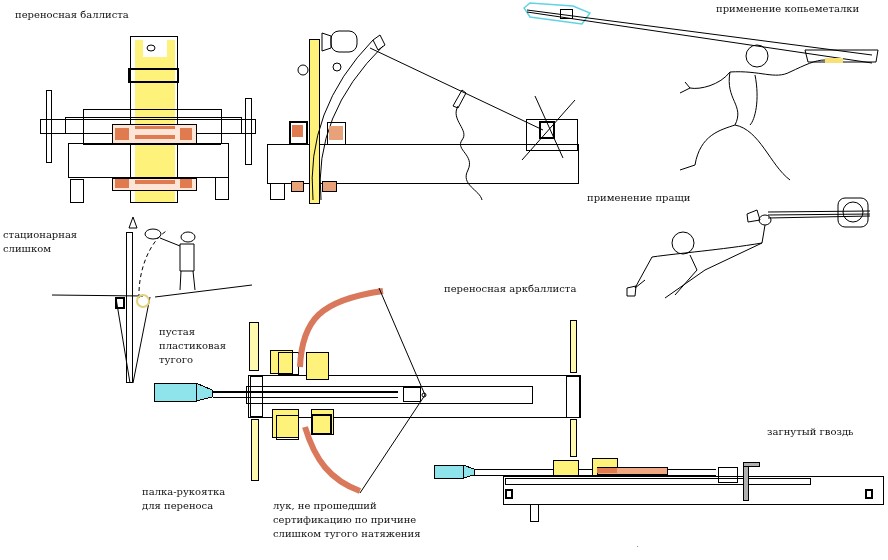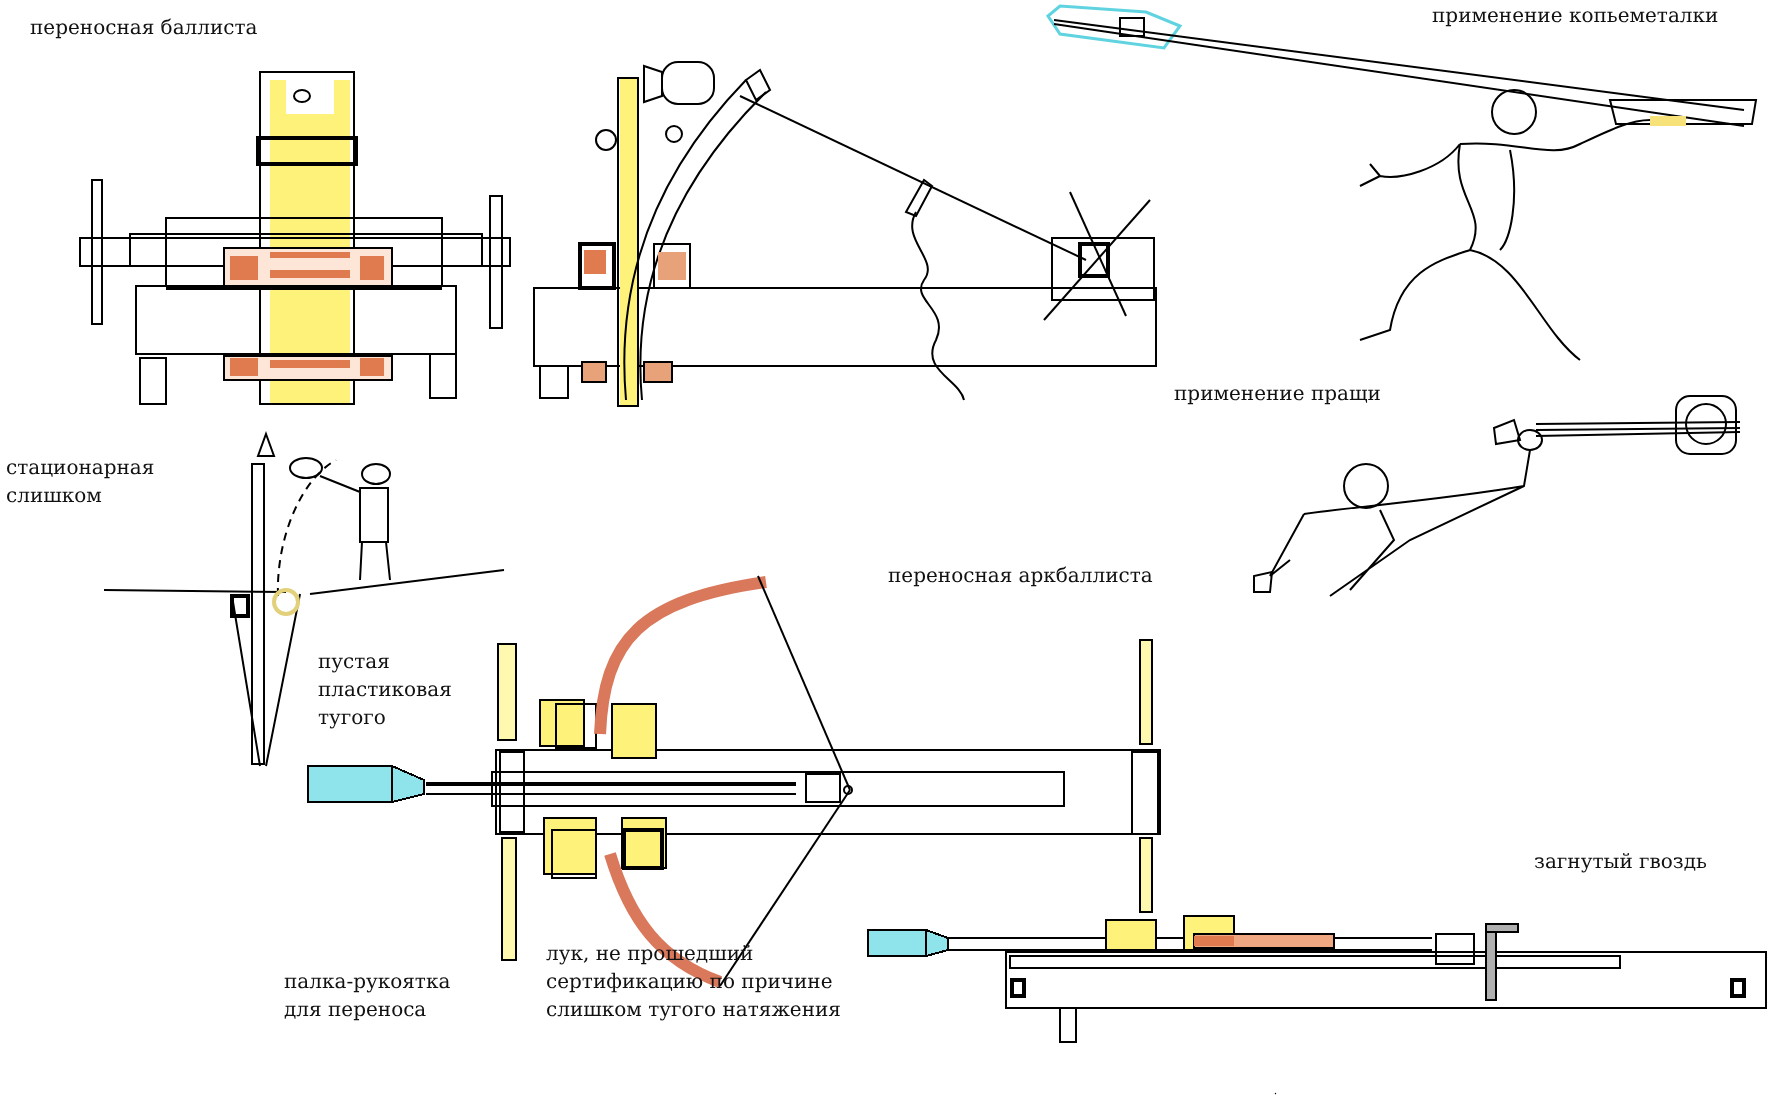--- a/index.html
+++ b/index.html
@@ -171,15 +171,15 @@
 <div class="lbl" style="left:587px; top:191px;">применение пращи</div>
 <div class="lbl" style="left:3px; top:228px;">стационарная
 слишком</div>
 <div class="lbl" style="left:159px; top:325px;">пустая
 пластиковая
 тугого</div>
 <div class="lbl" style="left:409px; top:282px;margin-left:35px;">переносная аркбаллиста</div>
 <div class="lbl" style="left:735px; top:425px;margin-left:32px;">загнутый гвоздь</div>
 <div class="lbl" style="left:142px; top:485px;">палка-рукоятка
 для переноса</div>
-<div class="lbl" style="left:273px; top:471px;">лук, не прошедший
+<div class="lbl" style="left:273px; top:499px;">лук, не прошедший
 сертификацию по причине
 слишком тугого натяжения</div>
 
 </body></html>

